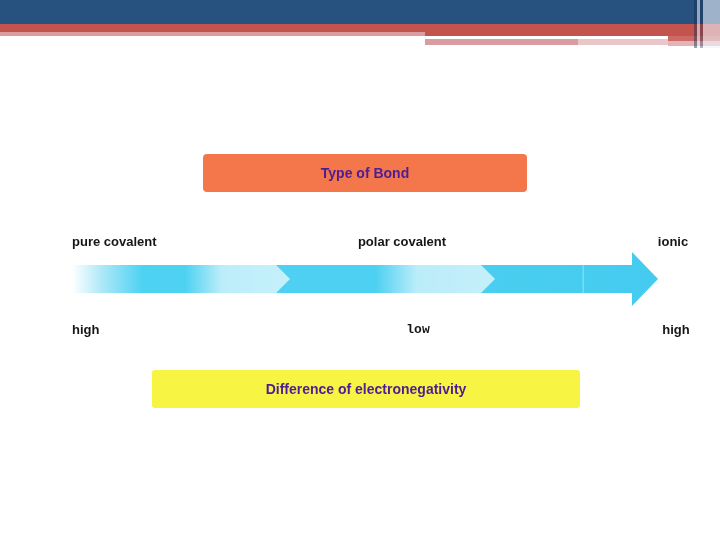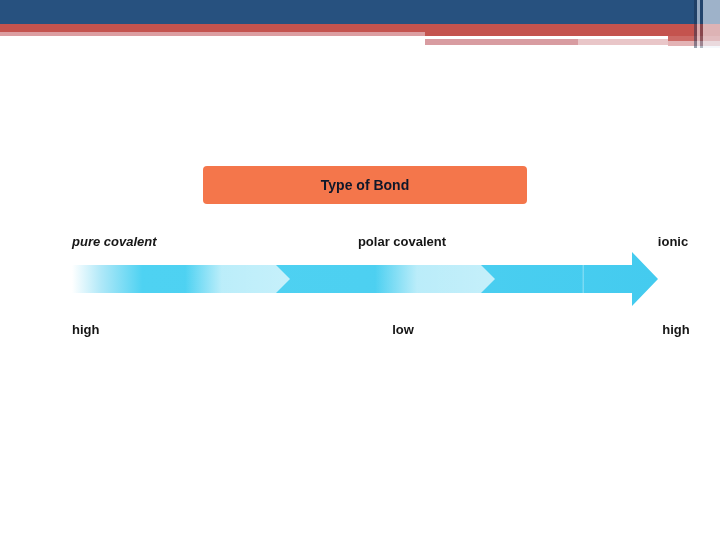--- a/index.html
+++ b/index.html
@@ -27,21 +27,21 @@
   .hdr-pink-far   { left: 668px; top: 41px; width: 52px; height: 5px; background: #E3B3B5; }
 
   .vstripe-d1 { left: 694px; top: 0; width: 3px;  height: 48px; background: rgba(25,45,75,0.45); }
   .vstripe-l1 { left: 697px; top: 0; width: 3px;  height: 48px; background: rgba(238,243,250,0.55); }
   .vstripe-d2 { left: 700px; top: 0; width: 3px;  height: 48px; background: rgba(25,45,75,0.35); }
   .vstripe-l2 { left: 703px; top: 0; width: 17px; height: 48px; background: rgba(238,243,250,0.60); }
 
   
   .box {
     display: flex; align-items: center; justify-content: center;
-    font-weight: bold; color: #0f172a; text-align: center; margin-top: 12px;
+    font-weight: bold; color: #4c1d95; text-align: center;
   }
   .box-orange {
     left: 203px; top: 154px; width: 324px; height: 38px;
     background: #F4764B; border-radius: 4px; font-size: 14px;
   }
   .box-yellow {
     left: 152px; top: 370px; width: 428px; height: 38px;
     background: #F7F444; border-radius: 3px; font-size: 14px;
   }
 
@@ -73,21 +73,21 @@
   <div class="abs hdr-pink-far"></div>
   <div class="abs vstripe-d1"></div>
   <div class="abs vstripe-l1"></div>
   <div class="abs vstripe-d2"></div>
   <div class="abs vstripe-l2"></div>
 
   <div class="abs box box-orange">
     <span>Type of Bond</span>
   </div>
 
-  <span class="abs lbl row-top" style="left:72px;font-style:italic;">pure covalent</span>
+  <span class="abs lbl row-top" style="left:72px;">pure covalent</span>
   <span class="abs lbl lbl-center row-top" style="left:366px;">polar covalent</span>
   <span class="abs lbl lbl-center row-top" style="left:637px;">ionic</span>
 
   <svg class="abs arrow-svg" viewBox="0 0 620 70" aria-hidden="true">
     <defs>
       <linearGradient id="grad-base" gradientUnits="userSpaceOnUse" x1="12" y1="0" x2="598" y2="0">
         <stop offset="0" stop-color="#FFFFFF"></stop>
         <stop offset="0.05" stop-color="#AFE8F8"></stop>
         <stop offset="0.12" stop-color="#4ED2F2"></stop>
         <stop offset="0.5" stop-color="#4DD0F1"></stop>
@@ -104,17 +104,20 @@
         <stop offset="1" stop-color="#FFFFFF" stop-opacity="0.68"></stop>
       </linearGradient>
     </defs>
     <polygon points="12,20 572,20 572,7 598,34 572,61 572,48 12,48" fill="url(#grad-base)"></polygon>
     <polygon points="125,20 216,20 230,34 216,48 125,48" fill="url(#grad-chev-a)"></polygon>
     <polygon points="315,20 421,20 435,34 421,48 315,48" fill="url(#grad-chev-b)"></polygon>
     <rect x="522.5" y="20" width="1.5" height="28" fill="#FFFFFF" opacity="0.28"></rect>
   </svg>
 
   <span class="abs lbl row-bottom" style="left:72px;">high</span>
-  <span class="abs lbl lbl-center row-bottom" style="left:367px;">low</span>
+  <span class="abs lbl lbl-center row-bottom" style="left:382px;font-family:Liberation Mono, monospace;">low</span>
   <span class="abs lbl lbl-center row-bottom" style="left:640px;">high</span>
 
+  <div class="abs box box-yellow">
+    <span>Difference of electronegativity</span>
+  </div>
 
 </div>
 
 </body></html>

